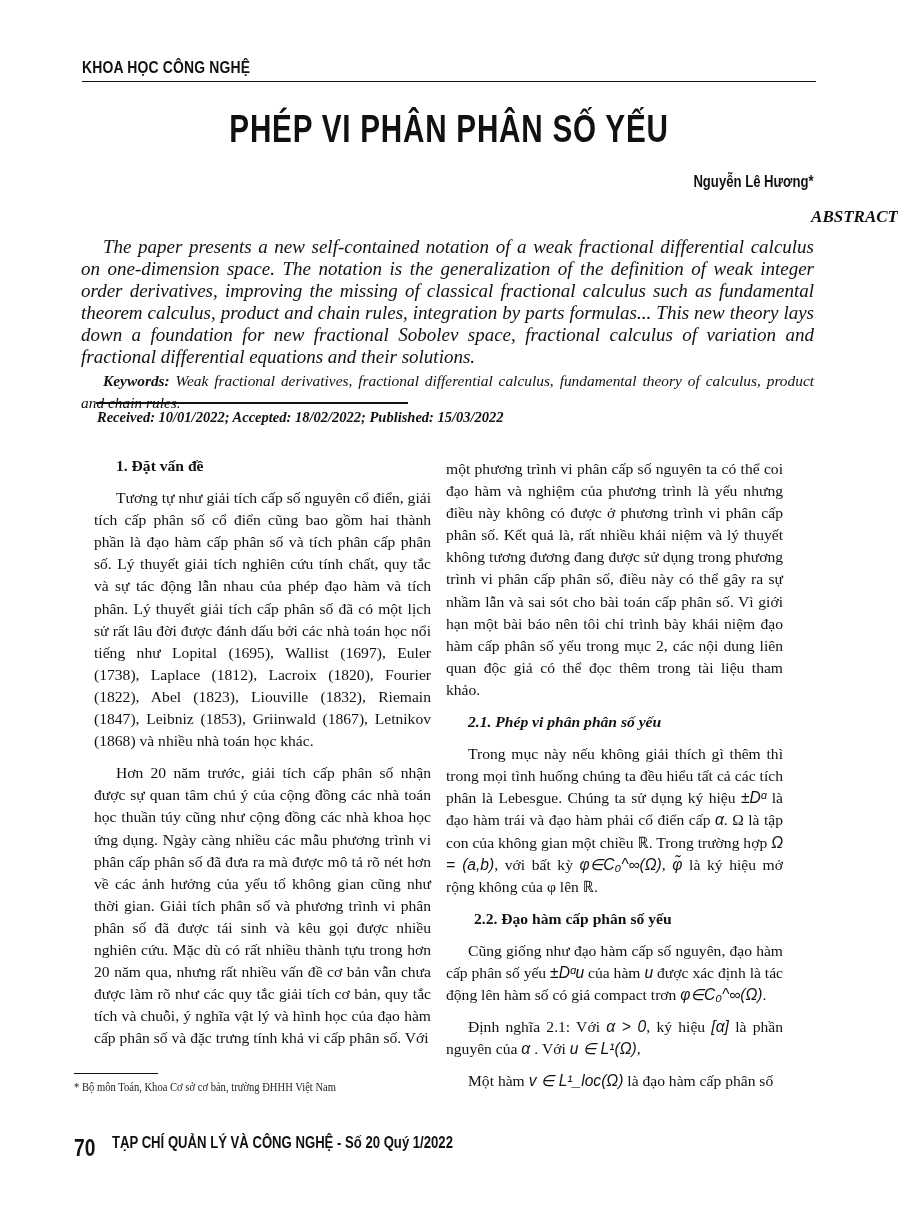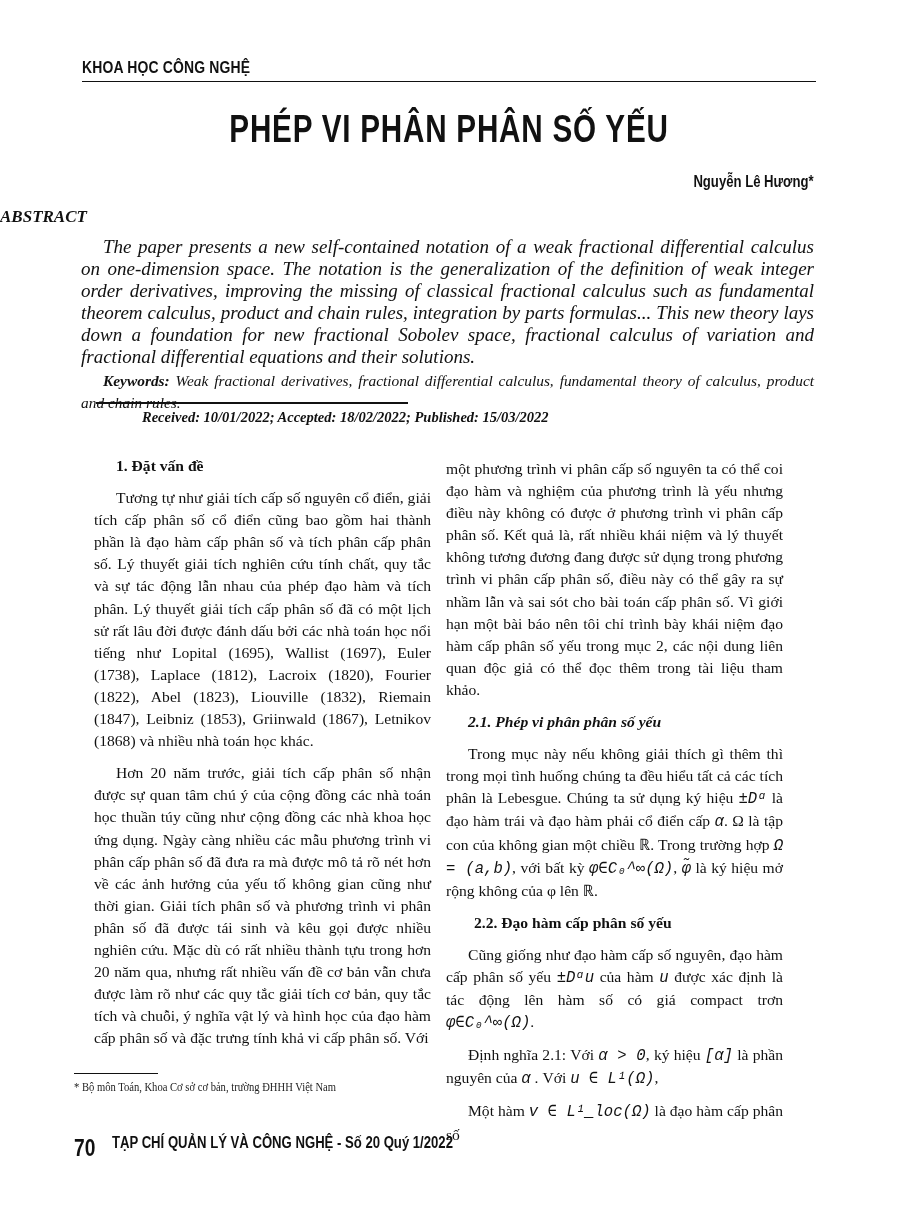--- a/index.html
+++ b/index.html
@@ -14,51 +14,51 @@
     position: absolute; left: 0; width: 898px; top: 108px; text-align: center;
     font-family: "Liberation Sans", sans-serif; font-weight: bold; font-size: 38px;
     transform: scaleX(0.78); transform-origin: center top; letter-spacing: 1px;
   }
   .author {
     position: absolute; right: 84px; top: 173px;
     font-family: "Liberation Sans", sans-serif; font-weight: bold; font-size: 16px;
     transform: scaleX(0.82); transform-origin: right top;
   }
   .abstract-heading {
-    position: absolute; left: 0; width: 898px; top: 207px; text-align: left;
+    position: absolute; left: 0; width: 898px; top: 207px; text-align: right;
     font-family: "Liberation Serif", serif; font-style: italic; font-weight: bold; font-size: 17px;
   }
   .abstract-body {
     position: absolute; left: 81px; width: 733px; top: 236px;
     font-family: "Liberation Serif", serif; font-style: italic; font-size: 19px; line-height: 22px;
     text-align: justify; text-indent: 22px;
   }
   .keywords {
     position: absolute; left: 81px; width: 733px; top: 370px;
     font-family: "Liberation Serif", serif; font-style: italic; font-size: 15.4px; line-height: 22px;
     text-align: justify; text-indent: 22px;
   }
   .keywords b { font-weight: bold; }
   .dates-rule { position: absolute; left: 96px; top: 402px; width: 312px; height: 2px; background: #111; }
   .dates {
     position: absolute; left: 97px; top: 409px;
-    font-family: "Liberation Serif", serif; font-style: italic; font-weight: bold; font-size: 14.5px; margin-left: 45px;
+    font-family: "Liberation Serif", serif; font-style: italic; font-weight: bold; font-size: 14.5px;
   }
   .col {
     position: absolute; top: 445px; width: 357px;
     font-family: "Liberation Serif", serif; font-size: 15.6px; line-height: 22.1px;
     text-align: justify;
   }
   .col.left { left: 84px; }
   .col.right { left: 436px; top: 448px; }
   .col p { margin: 10px; text-indent: 22px; }
   .col .h1 { font-weight: bold; text-indent: 22px; }
   .col .h2 { font-weight: bold; font-style: italic; text-indent: 22px; }
   .col .h2b { font-weight: bold; text-indent: 28px; }
-  .math { font-family: Liberation Mono, monospace; font-style: italic; }
+  .math { font-family: Liberation Sans, sans-serif; font-style: italic; }
   .footnote-rule { position: absolute; left: 74px; top: 1073px; width: 84px; height: 1px; background: #111; }
   .footnote {
     position: absolute; left: 74px; top: 1081px;
     font-family: "Liberation Serif", serif; font-size: 11.5px; color: #222;
     transform: scaleX(0.92); transform-origin: left top;
   }
   .footer {
     position: absolute; left: 74px; top: 1134px; display: flex; align-items: flex-start;
     font-family: "Liberation Sans", sans-serif; font-weight: bold;
   }

